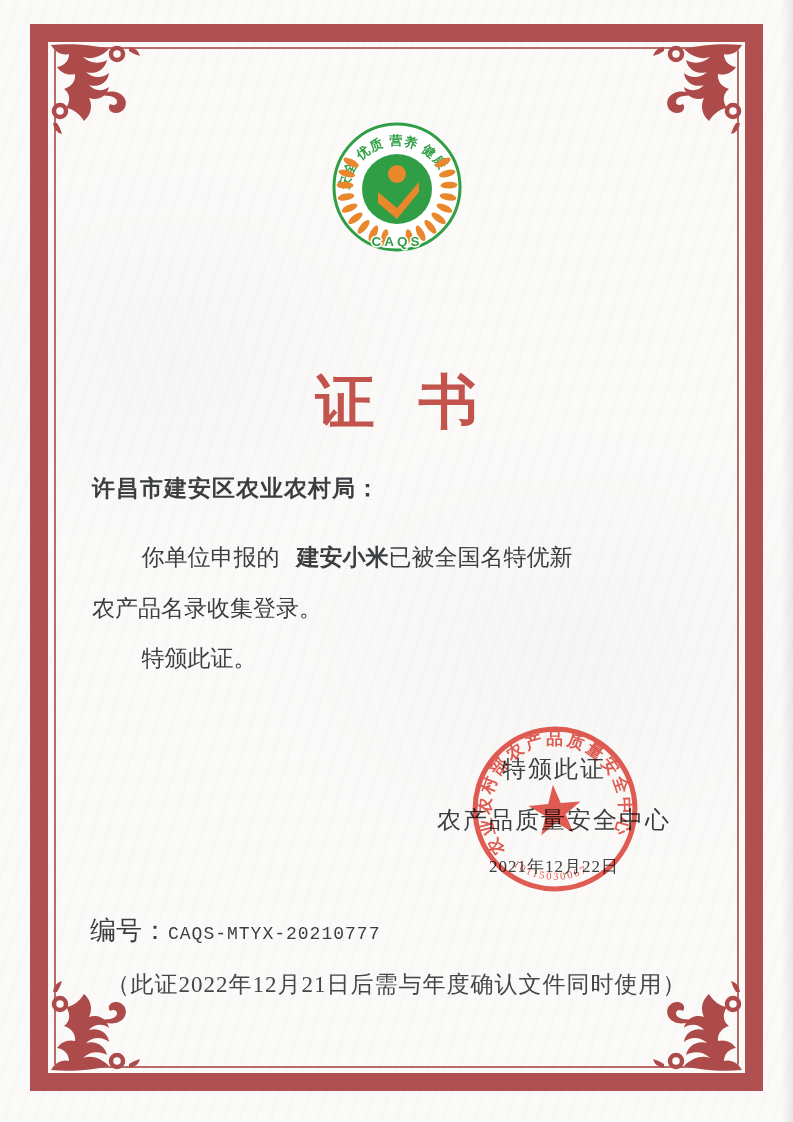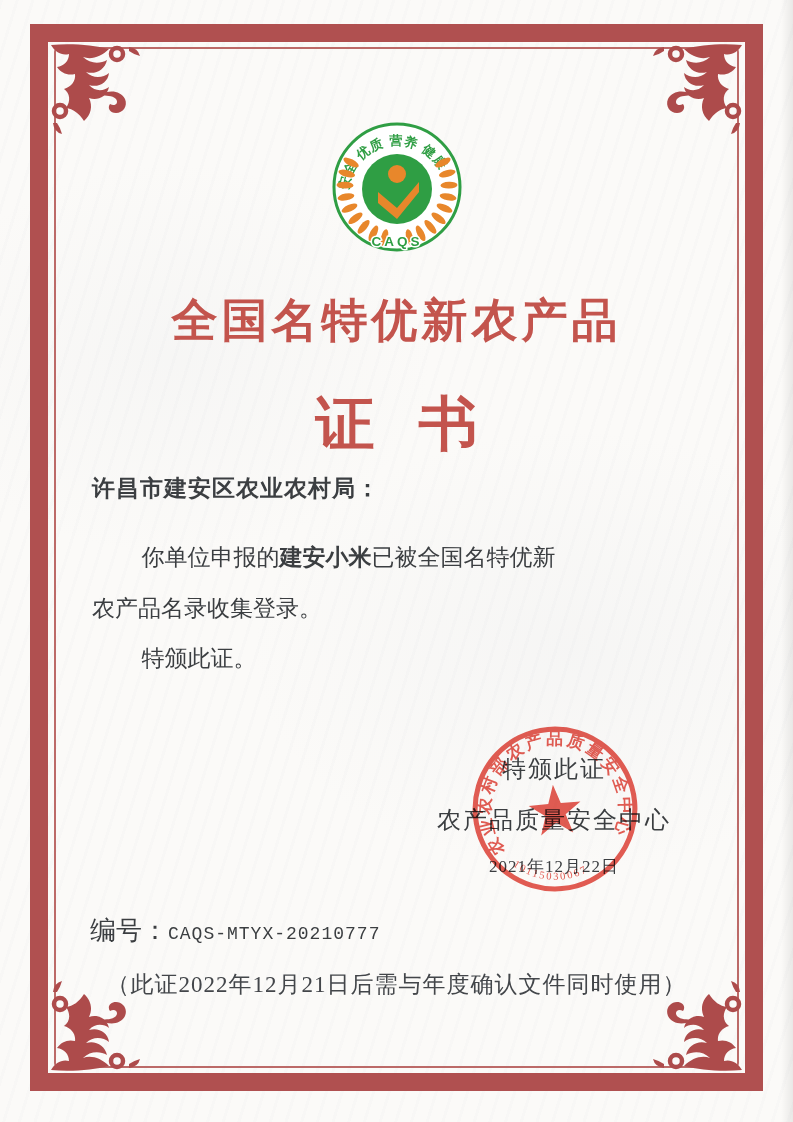--- a/index.html
+++ b/index.html
@@ -25,26 +25,26 @@
   .corner.tl{left:49px;top:43px;}
   .corner.tr{right:49px;top:43px;transform:scaleX(-1);}
   .corner.bl{left:49px;bottom:50px;transform:scaleY(-1);}
   .corner.br{right:49px;bottom:50px;transform:scale(-1,-1);}
   
   .logo{position:absolute;left:322px;top:112px;width:150px;height:150px;}
   
   .title1{position:absolute;top:290px;left:0;width:100%;text-align:center;
     font-size:46px;font-weight:bold;color:#c3544d;letter-spacing:4px;white-space:nowrap;}
   .title2{position:absolute;top:363px;left:0;width:100%;text-align:center;
-    font-size:59px;font-weight:bold;color:#c3544d;letter-spacing:44px;text-indent:44px;white-space:nowrap;margin-top:22px;}
+    font-size:59px;font-weight:bold;color:#c3544d;letter-spacing:44px;text-indent:44px;white-space:nowrap;}
   
   .bline{position:absolute;white-space:nowrap;font-size:23px;}
   .l-addr{left:92px;top:473px;font-weight:bold;letter-spacing:1px;}
   .l-p1{left:92px;top:542px;text-indent:2.15em;}
-  .l-p1 .product{font-weight:bold;}
+  .l-p1 .product{font-weight:bold;margin-left:17px;}
   .l-p2{left:92px;top:593px;}
   .l-p3{left:92px;top:643px;text-indent:2.15em;}
   
   .sig{position:absolute;left:408px;top:753px;width:292px;text-align:center;}
   .sig-line{font-size:24px;margin:0 0 19px 0;letter-spacing:2px;white-space:nowrap;}
   .sig-date{font-size:17px;letter-spacing:1px;}
   
   .seal{position:absolute;left:467px;top:721px;width:176px;height:176px;
     mix-blend-mode:multiply;opacity:.88;transform:rotate(-5deg);}
   
@@ -146,21 +146,20 @@
       <ellipse cx="75" cy="23" rx="3.4" ry="8.5" transform="rotate(-140 75 75)"></ellipse>
       <ellipse cx="75" cy="23" rx="3.4" ry="8.5" transform="rotate(-153 75 75)"></ellipse>
       <ellipse cx="75" cy="23" rx="3.4" ry="8.5" transform="rotate(-166 75 75)"></ellipse>
     </g>
     <circle cx="75" cy="77" r="35" fill="#2f9e44"></circle>
     <circle cx="75" cy="62" r="9" fill="#e8872b"></circle>
     <path d="M56,80 L75,96 L97,70 L97,80 L75,107 L56,91 Z" fill="#e8872b"></path>
     <text x="75" y="134" text-anchor="middle" font-size="13.5" font-weight="bold" fill="#2f9e44" letter-spacing="3" font-family="&quot;Liberation Sans&quot;,sans-serif" paint-order="stroke" stroke="#ffffff" stroke-width="3">CAQS</text>
   </svg>
 
-  <div class="title1">全国名特优新农产品</div>
   <div class="title2">证书</div>
 
   <div class="bline l-addr">许昌市建安区农业农村局：</div>
   <div class="bline l-p1"><span>你单位申报的</span><span class="product">建安小米</span><span>已被全国名特优新</span></div>
   <div class="bline l-p3">特颁此证。</div>
   <div class="bline l-p2">农产品名录收集登录。</div>
 
   <div class="sig">
     <div class="sig-line">特颁此证</div>
     <div class="sig-line">农产品质量安全中心</div>

